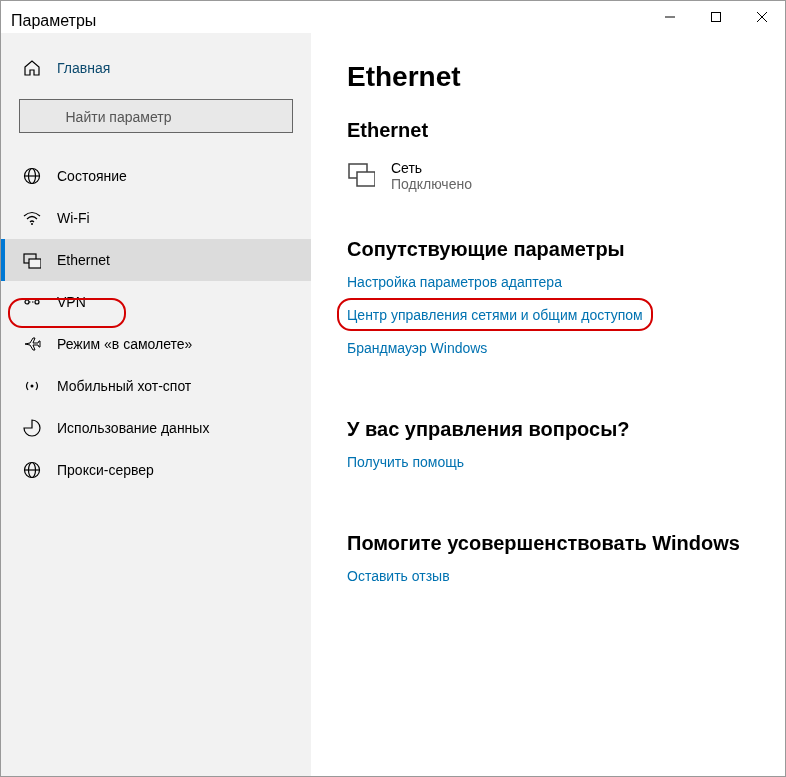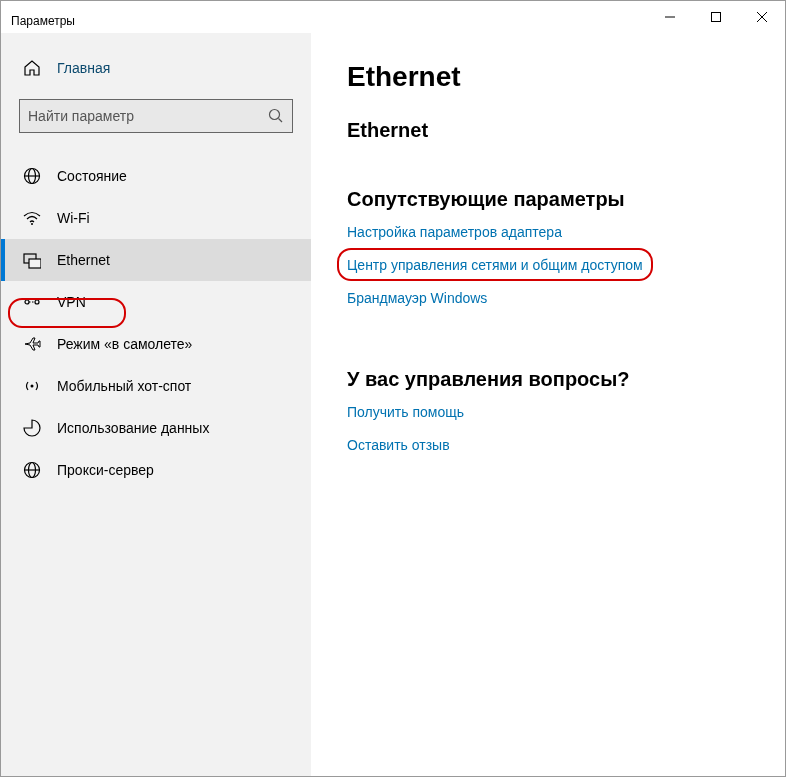--- a/index.html
+++ b/index.html
@@ -1,26 +1,26 @@
 <!DOCTYPE html>
 <html><head>
   <meta charset="utf-8">
   <style>
     * { margin: 0; padding: 0; box-sizing: border-box; font-family: "Segoe UI", Tahoma, sans-serif; }
     body { width: 786px; height: 777px; background: #fff; border: 1px solid #999; overflow: hidden; }
     .titlebar { display: flex; align-items: center; height: 32px; padding-left: 10px; }
-    .titlebar-text { font-size: 12px; color: #000; margin-top: 8px; }
+    .titlebar-text { font-size: 16px; color: #000; margin-top: 8px; }
     .titlebar-right { margin-left: auto; display: flex; }
     .titlebar-btn { width: 46px; height: 32px; display: flex; align-items: center; justify-content: center; cursor: pointer; }
     .container { display: flex; height: calc(100% - 32px); }
     .sidebar { width: 310px; background: #f2f2f2; padding-top: 18px; }
     .home-row { display: flex; align-items: center; padding: 8px 0 8px 22px; cursor: pointer; }
     .home-row svg { margin-right: 16px; }
     .home-row span { font-size: 14px; color: #0c4a6e; }
-    .search-box { margin: 14px 18px 22px 18px; border: 1px solid #666; background: #e8e8e8; display: flex; align-items: center; height: 34px; padding: 9px 8px; }
+    .search-box { margin: 14px 18px 22px 18px; border: 1px solid #666; background: #e8e8e8; display: flex; align-items: center; height: 34px; padding: 9px 8px; flex-direction: column; }
     .search-box input { flex: 1; border: none; background: transparent; outline: none; font-size: 14px; color: #555; }
     .search-box input::placeholder { color: #555; }
     .category { font-size: 14px; font-weight: 600; color: #000; padding: 0 0 16px 18px; }
     .nav-item { display: flex; align-items: center; padding: 12px 0 12px 22px; cursor: pointer; position: relative; }
     .nav-item svg { margin-right: 16px; flex-shrink: 0; }
     .nav-item span { font-size: 14px; color: #000; }
     .nav-item.selected { background: #dcdcdc; }
     .nav-item.selected::before { content: ""; position: absolute; left: 0; top: 0; bottom: 0; width: 4px; background: #0078d4; }
     .highlight-red { border: 2.5px solid #d40000; border-radius: 14px; }
     .highlight-ethernet { position: absolute; left: 8px; top: 298px; width: 118px; height: 30px; pointer-events: none; }
@@ -135,29 +135,40 @@
           <ellipse cx="9" cy="9" rx="3.5" ry="7.5" stroke="#000" stroke-width="1.2" fill="none"></ellipse>
           <line x1="1.5" y1="9" x2="16.5" y2="9" stroke="#000" stroke-width="1.2"></line>
         </svg>
       <span>Прокси-сервер</span>
     </div>
   </div>
 
   <div class="main">
     <h1>Ethernet</h1>
     <h2>Ethernet</h2>
+    <div class="net-row">
+      <svg width="28" height="28" viewBox="0 0 28 28">
+          <rect x="2" y="4" width="18" height="14" stroke="#444" stroke-width="1.5" fill="none"></rect>
+          <rect x="10" y="12" width="18" height="14" stroke="#444" stroke-width="1.5" fill="#fff"></rect>
+        </svg>
+      <div class="net-text">
+        <div class="t1">Сеть</div>
+        <div class="t2">Подключено</div>
+      </div>
+    </div>
 
     <h3>Сопутствующие параметры</h3>
     <div><span class="link">Настройка параметров адаптера</span></div>
     <div class="link-wrap">
       <span class="link">Центр управления сетями и общим доступом</span>
       <div class="highlight-center"></div>
     </div>
     <div><span class="link">Брандмауэр Windows</span></div>
 
     <h3>У вас управления вопросы?</h3>
     <div><span class="link">Получить помощь</span></div>
 
+    <h3>Помогите усовершенствовать Windows</h3>
     <div><span class="link">Оставить отзыв</span></div>
   </div>
 </div>
 
 <div class="highlight-red highlight-ethernet"></div>
 
 </body></html>

